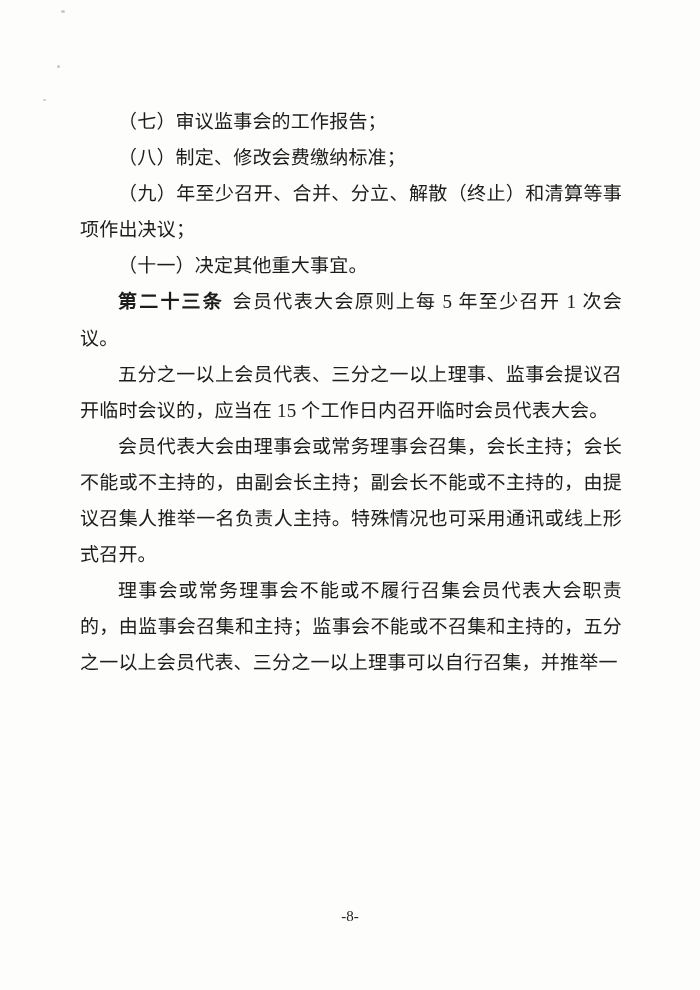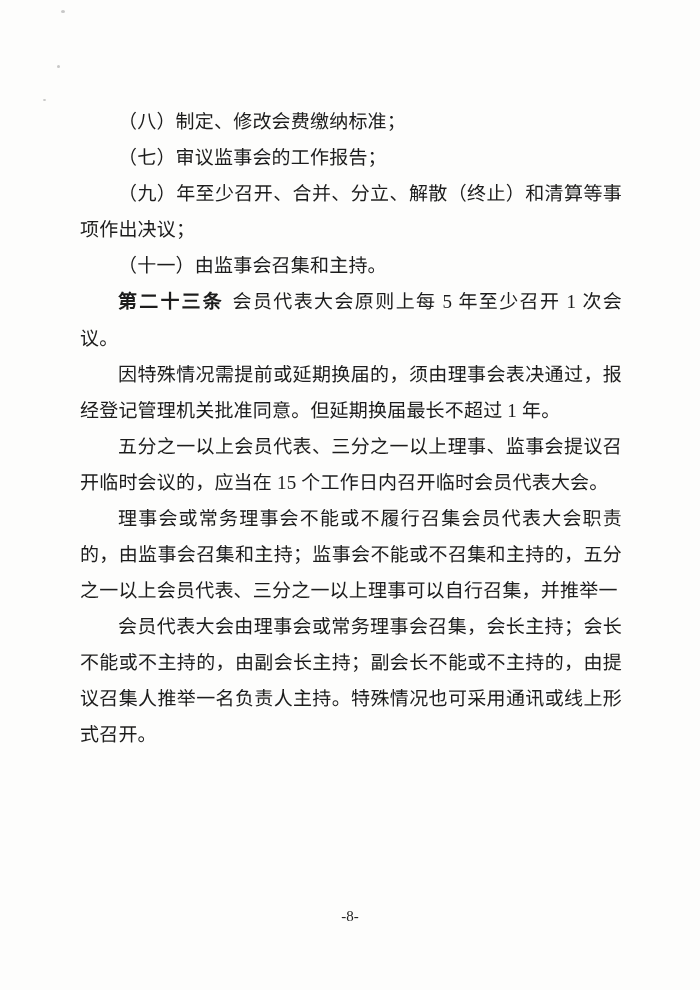--- a/index.html
+++ b/index.html
@@ -56,28 +56,27 @@
 </head>
 <body>
 
 <div class="page">
 
   <span class="speck speck-1"></span>
   <span class="speck speck-2"></span>
   <span class="speck speck-3"></span>
 
   <main class="body-text">
+    <p class="para">（七）审议监事会的工作报告；</p>
     <p class="para">（八）制定、修改会费缴纳标准；</p>
-    <p class="para">（七）审议监事会的工作报告；</p>
     <p class="para">（九）年至少召开、合并、分立、解散（终止）和清算等事项作出决议；</p>
-    <p class="para">（十一）由监事会召集和主持。</p>
+    <p class="para">（十一）决定其他重大事宜。</p>
     <p class="para"><span class="article-no">第二十三条</span><span>会员代表大会原则上每 5 年至少召开 1 次会议。</span></p>
-    <p class="para">因特殊情况需提前或延期换届的，须由理事会表决通过，报经登记管理机关批准同意。但延期换届最长不超过 1 年。</p>
     <p class="para">五分之一以上会员代表、三分之一以上理事、监事会提议召开临时会议的，应当在 15 个工作日内召开临时会员代表大会。</p>
+    <p class="para">会员代表大会由理事会或常务理事会召集，会长主持；会长不能或不主持的，由副会长主持；副会长不能或不主持的，由提议召集人推举一名负责人主持。特殊情况也可采用通讯或线上形式召开。</p>
     <p class="para">理事会或常务理事会不能或不履行召集会员代表大会职责的，由监事会召集和主持；监事会不能或不召集和主持的，五分之一以上会员代表、三分之一以上理事可以自行召集，并推举一</p>
-    <p class="para">会员代表大会由理事会或常务理事会召集，会长主持；会长不能或不主持的，由副会长主持；副会长不能或不主持的，由提议召集人推举一名负责人主持。特殊情况也可采用通讯或线上形式召开。</p>
   </main>
 
   <footer class="page-footer">
     <span>-8-</span>
   </footer>
 
 </div>
 
 </body></html>

